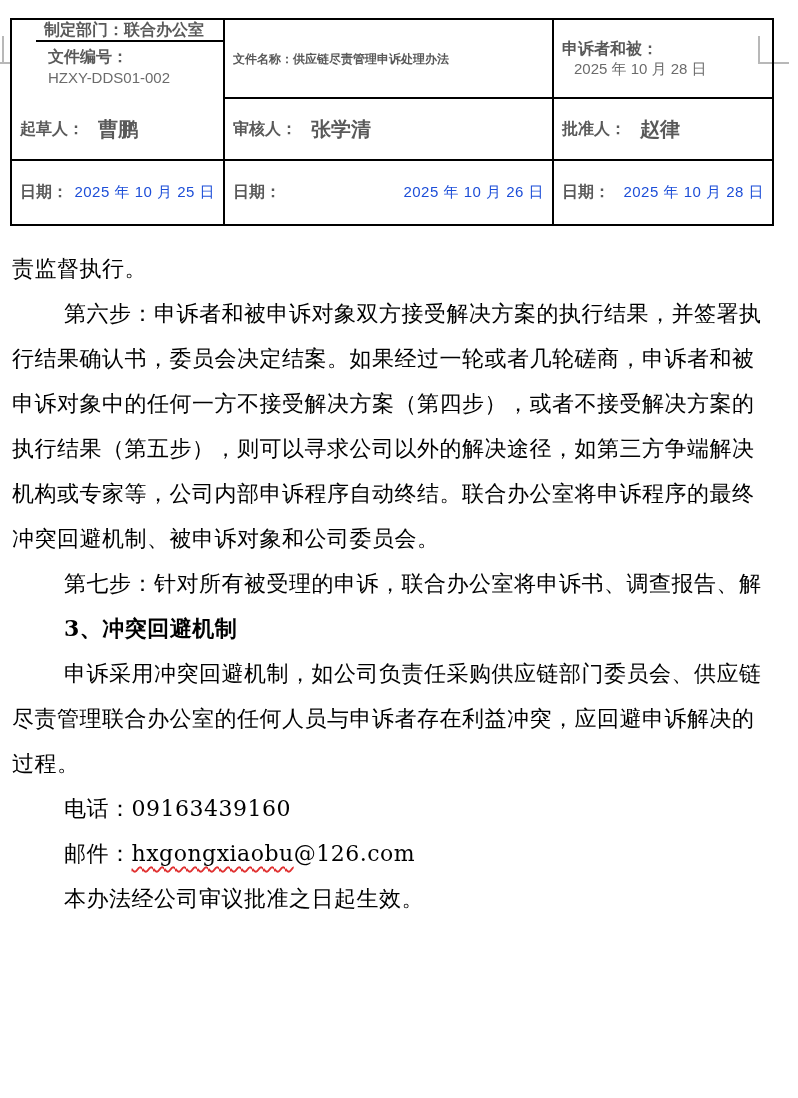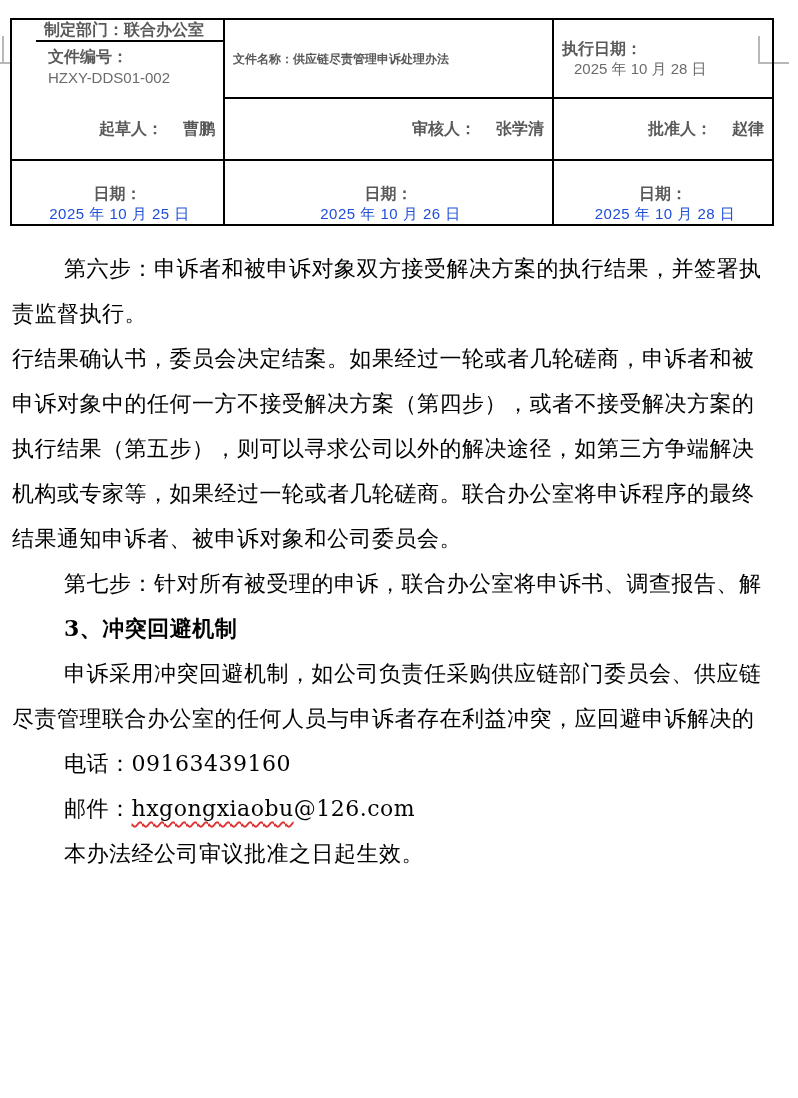--- a/index.html
+++ b/index.html
@@ -32,23 +32,23 @@
   .b-r{border-right:2px solid #000;}
   .b-b{border-bottom:2px solid #000;}
   .lbl{font-weight:bold;font-size:16px;}
   .val{font-weight:normal;font-size:15px;color:#6b6b6b;}
   .c-r1c1{padding:0;display:block;}
   .subcell{box-sizing:border-box;padding:0 8px;display:flex;align-items:center;}
   .sub1{height:22px;border-bottom:2px solid #000;margin-left:24px;}
   .sub2{height:50px;flex-direction:column;align-items:flex-start;justify-content:center;display:flex;line-height:21px;padding-left:36px;}
   .docname{font-weight:bold;font-size:12px;line-height:22px;}
   .execdate .date-line{padding-left:12px;}
-  .person-row{flex-direction:row;align-items:center;justify-content:flex-end;display:flex;}
-  .person-name{font-weight:bold;font-size:16px;margin-left:20px;}
-  .date-row{flex-direction:column;align-items:center;justify-content:flex-end;display:flex;}
+  .person-row{flex-direction:row;align-items:center;justify-content:flex-start;display:flex;}
+  .person-name{font-weight:bold;font-size:20px;margin-left:14px;}
+  .date-row{flex-direction:row;align-items:center;justify-content:space-between;display:flex;}
   .date-val{font-weight:normal;font-size:15px;color:#1d4ed8;margin-left:4px;letter-spacing:.5px;}
 
   
   .body-text{
     position:absolute;left:12px;top:246px;width:766px;
     font-family:"DejaVu Serif",serif;
     font-size:22px;color:#000;
     line-height:45px;letter-spacing:.5px;
     white-space:nowrap;
   }
@@ -83,21 +83,21 @@
         <span class="lbl">文件编号：</span>
         <span class="val">HZXY-DDS01-002</span>
       </div>
     </div>
 
     <div class="cell b-r b-b">
       <span class="docname">文件名称：供应链尽责管理申诉处理办法</span>
     </div>
 
     <div class="cell b-b execdate">
-      <span class="lbl">执行日期：</span>
+      <span class="lbl">申诉者和被：</span>
       <span class="val date-line">2025 年  10 月  28 日</span>
     </div>
 
     <div class="cell b-r b-b person-row">
       <span class="lbl">起草人：</span>
       <span class="person-name">曹鹏</span>
     </div>
     <div class="cell b-r b-b person-row">
       <span class="lbl">审核人：</span>
       <span class="person-name">张学清</span>
@@ -115,29 +115,30 @@
       <span class="lbl">日期：</span>
       <span class="date-val">2025 年 10 月 26 日</span>
     </div>
     <div class="cell date-row">
       <span class="lbl">日期：</span>
       <span class="date-val">2025 年 10 月 28 日</span>
     </div>
   </div>
 
   <div class="body-text">
+      <div class="line">责监督执行。</div>
       <div class="line indent">第六步：申诉者和被申诉对象双方接受解决方案的执行结果，并签署执</div>
-      <div class="line">责监督执行。</div>
       <div class="line">行结果确认书，委员会决定结案。如果经过一轮或者几轮磋商，申诉者和被</div>
       <div class="line">申诉对象中的任何一方不接受解决方案（第四步），或者不接受解决方案的</div>
       <div class="line">执行结果（第五步），则可以寻求公司以外的解决途径，如第三方争端解决</div>
-      <div class="line">机构或专家等，如果经过一轮或者几轮磋商。联合办公室将申诉程序的最终</div>
-      <div class="line">结果通知申诉者、被申诉对象和公司委员会。</div>
+      <div class="line">机构或专家等，公司内部申诉程序自动终结。联合办公室将申诉程序的最终</div>
+      <div class="line">冲突回避机制、被申诉对象和公司委员会。</div>
       <div class="line indent">第七步：针对所有被受理的申诉，联合办公室将申诉书、调查报告、解</div>
       <div class="line indent bold">3、冲突回避机制</div>
       <div class="line indent">申诉采用冲突回避机制，如公司负责任采购供应链部门委员会、供应链</div>
       <div class="line">尽责管理联合办公室的任何人员与申诉者存在利益冲突，应回避申诉解决的</div>
+      <div class="line">过程。</div>
       <div class="line indent">电话：09163439160</div>
       <div class="line indent"><span>邮件：</span><span class="wavy">hxgongxiaobu</span><span>@126.com</span></div>
       <div class="line indent">本办法经公司审议批准之日起生效。</div>
     </div>
 
 </div>
 
 </body></html>

